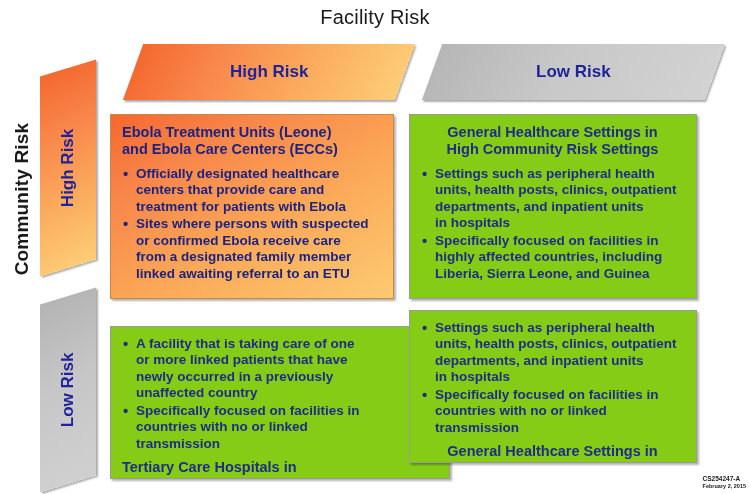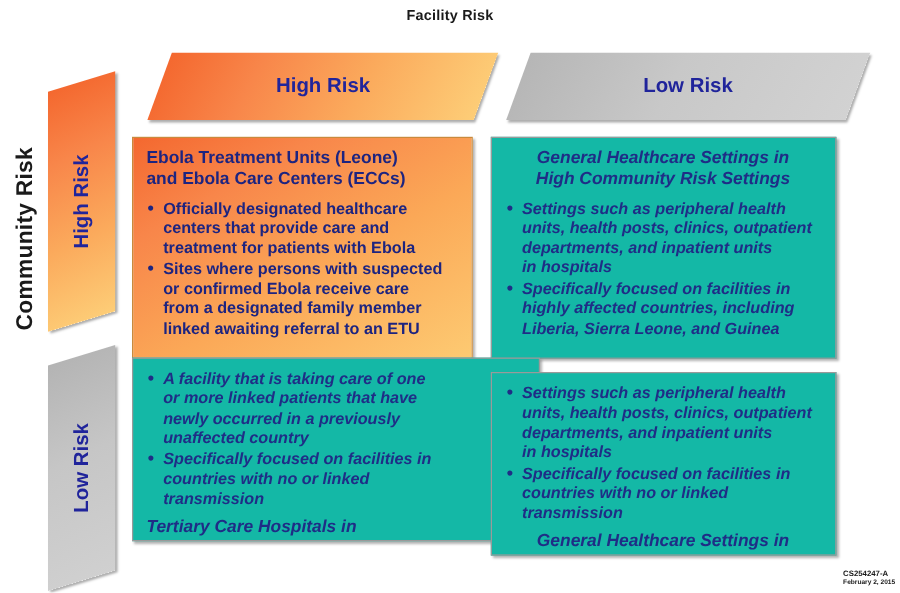--- a/index.html
+++ b/index.html
@@ -19,22 +19,22 @@
     background: #ffffff;
   }
 
   
   #facility-risk-title {
     position: absolute;
     left: 0;
     top: 6px;
     width: 750px;
     text-align: center;
-    font-size: 12px;
-    font-weight: bold;
+    font-size: 20px;
+    font-weight: normal;
     color: #1a1a1a;
     letter-spacing: 0.2px;
   }
 
   
   #community-risk-title {
     position: absolute;
     left: -108px;
     top: 188px;
     width: 260px;
@@ -114,23 +114,22 @@
     box-shadow: 2px 2px 2px rgba(0,0,0,0.30);
     display: flex;
     flex-direction: column;
     overflow: hidden;
   }
   .cell.orange {
     background: linear-gradient(150deg, #f4682f 0%, #f8864a 25%, #fba857 58%, #fdca72 100%);
     border-color: #c98a3d;
   }
   .cell.gray {
-    background: #14b8a6;
+    background: #84cc16;
     border-color: #9a9a9a;
-    font-style: italic;
   }
 
   .cell-heading {
     color: #1f2d86;
     font-size: 14.5px;
     font-weight: bold;
     line-height: 1.2;
     white-space: pre-line;
   }
   .cell.orange .cell-heading { color: #1d2480; }
@@ -160,21 +159,21 @@
     left: 1px;
     top: -1px;
     font-size: 15px;
     line-height: 1.22;
   }
   .cell.orange ul.bullets li,
   .cell.orange ul.bullets li::before { color: #1d2480; }
 
   #cell-high-high { left: 110px; top: 114px; width: 284px; height: 185px; }
   #cell-high-low  { left: 409px; top: 114px; width: 288px; height: 185px; }
-  #cell-low-high  { left: 110px; top: 298px; width: 340px; height: 153px; }
+  #cell-low-high  { left: 110px; top: 326px; width: 340px; height: 153px; }
   #cell-low-low   { left: 409px; top: 310px; width: 288px; height: 153px; }
 
   
   #doc-id {
     position: absolute;
     right: 4px;
     bottom: 5px;
     text-align: left;
     line-height: 1.15;
   }

